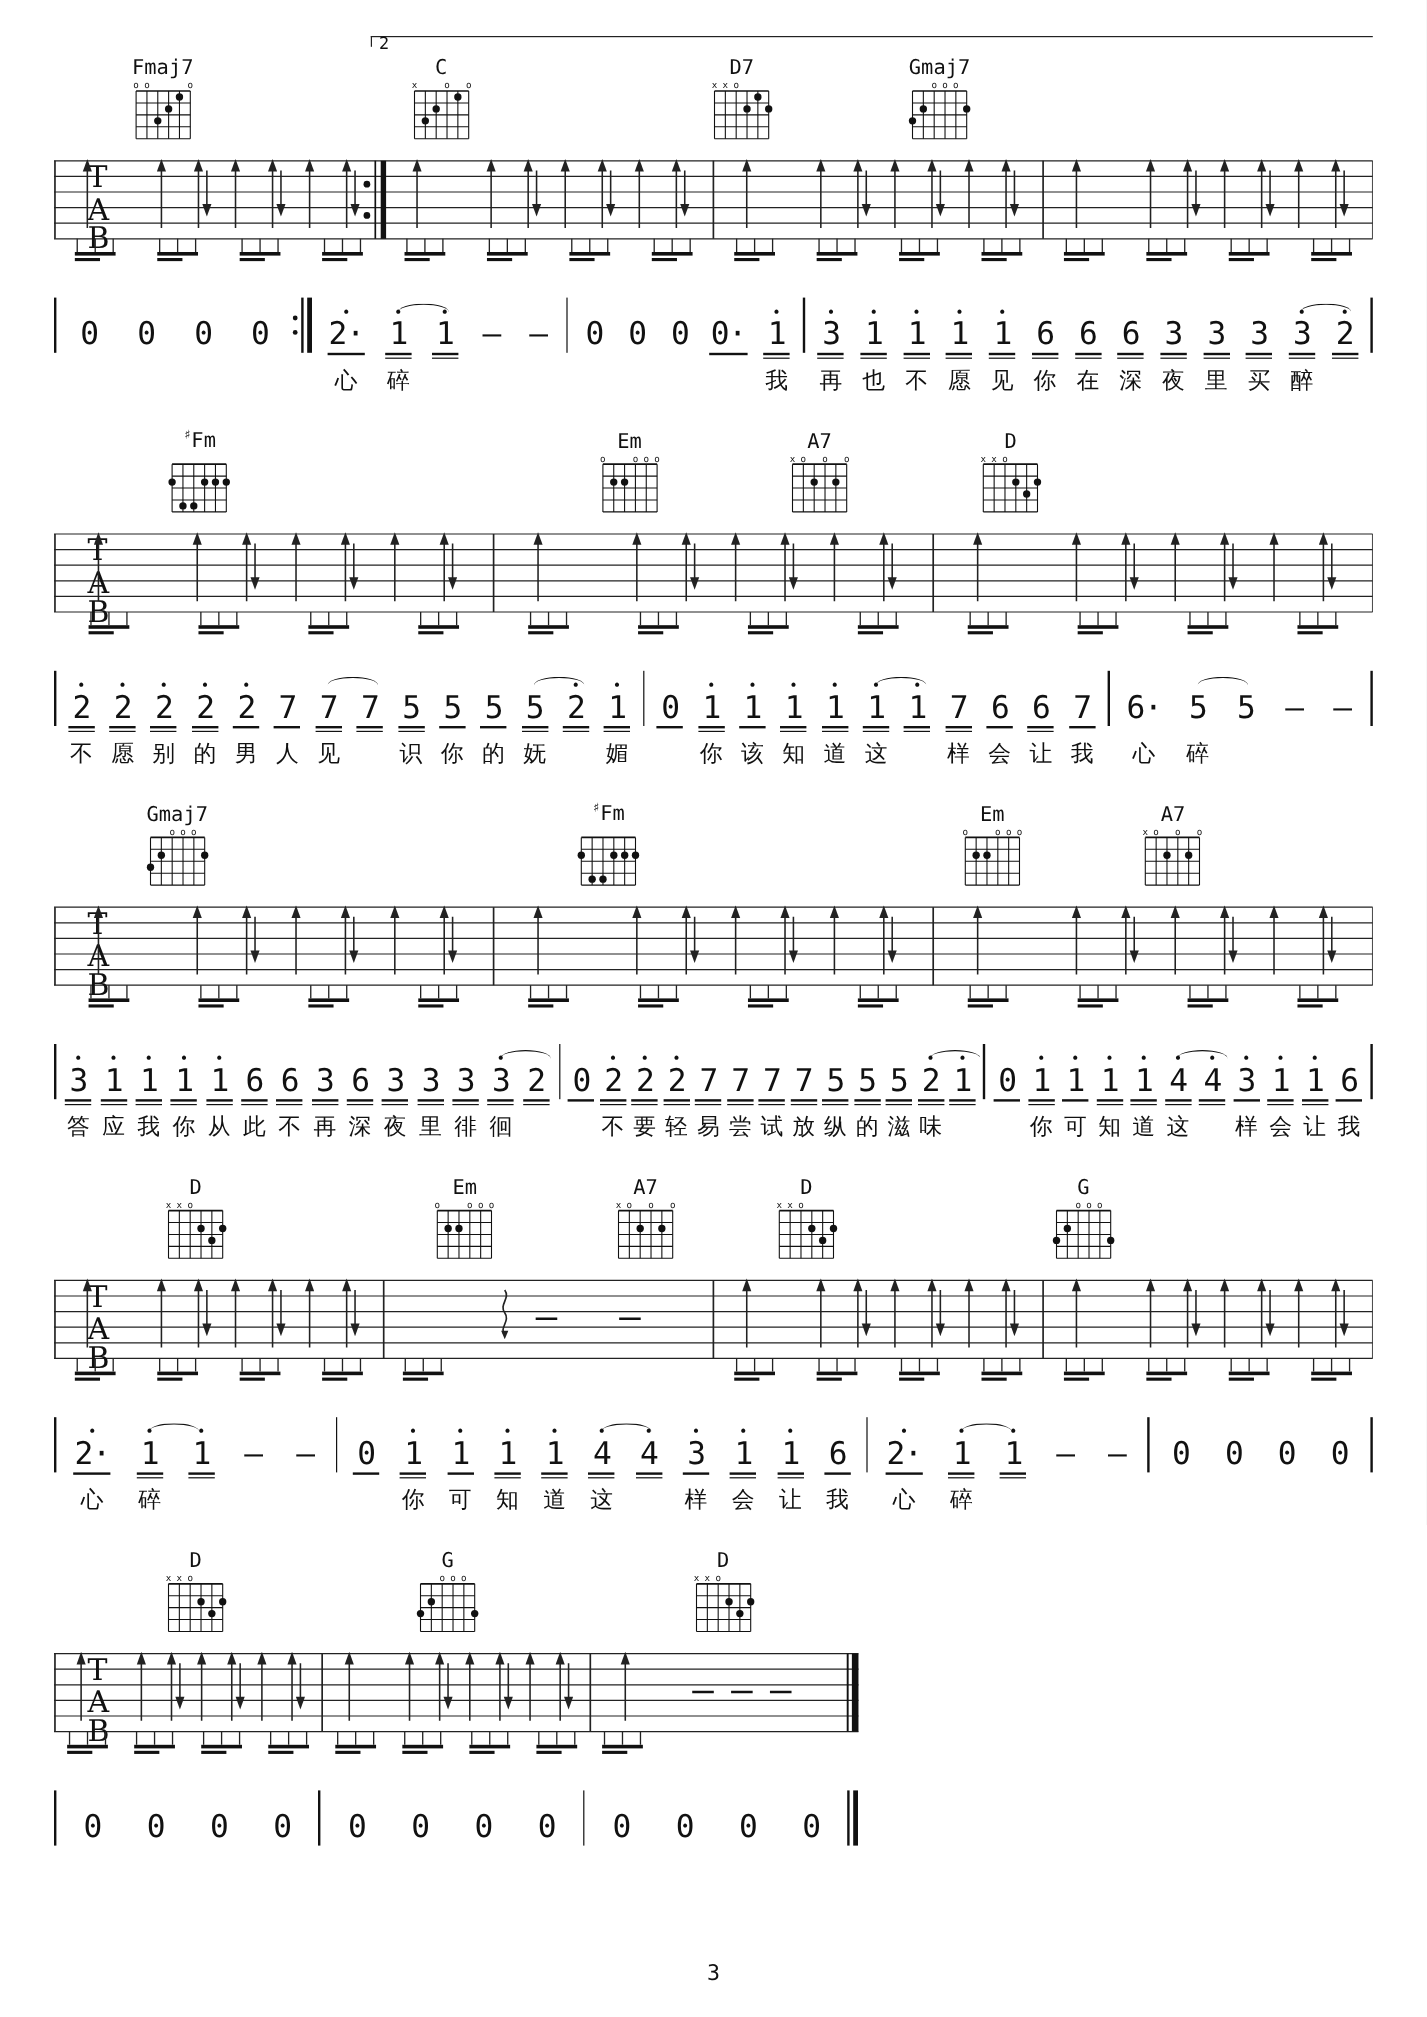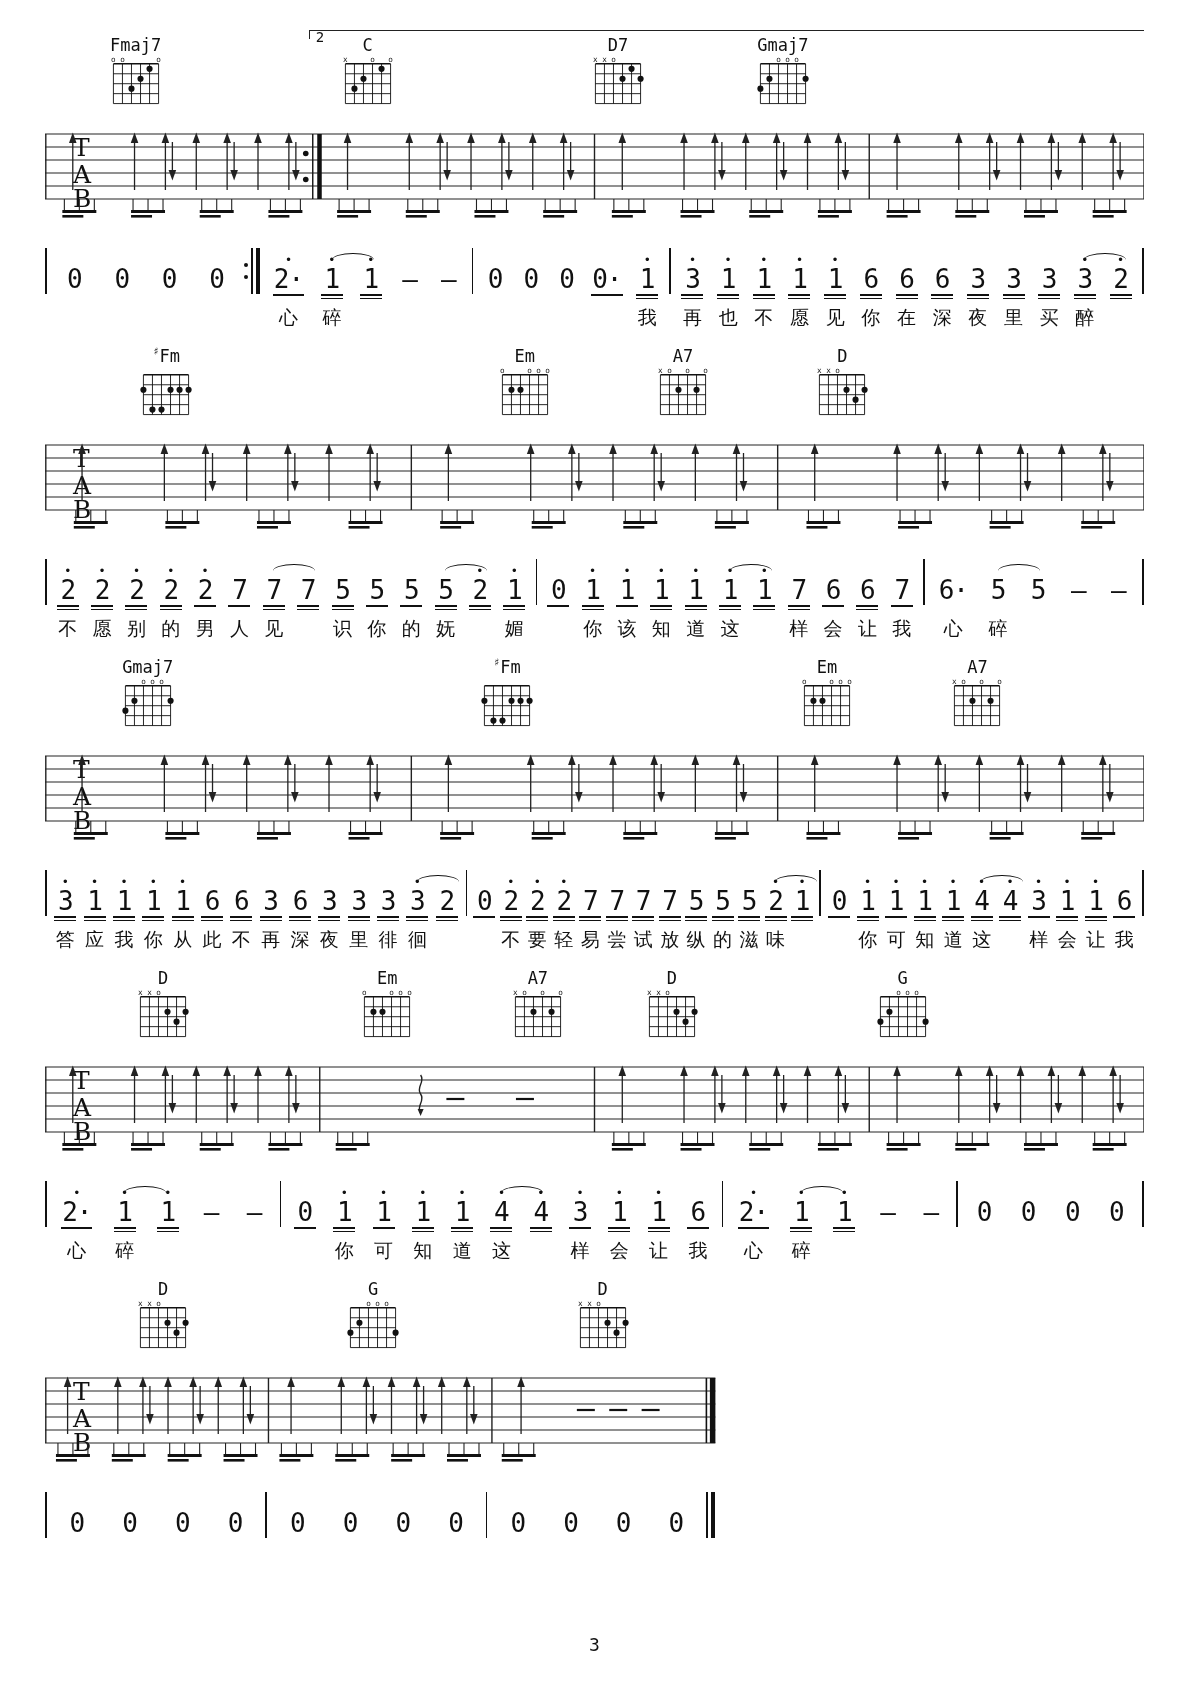--- a/index.html
+++ b/index.html
@@ -7,21 +7,21 @@
         font-family:"DejaVu Sans",sans-serif;color:#111;overflow:hidden;}
   .content{padding:26px 45px 0 45px;}
   .system{position:relative;margin-bottom:20px;}
   
   .volta{position:relative;height:16px;}
   .volta .vline{position:absolute;top:4px;right:0;border-top:1.6px solid #222;}
   .volta .vtick{position:absolute;top:4px;height:9px;border-left:1.6px solid #222;}
   .volta .vlab{position:absolute;top:3px;font-size:14px;font-family:"DejaVu Sans Mono",monospace;}
   
   .chordrow{position:relative;height:84px;}
-  .chord{position:absolute;bottom:14px;width:56px;text-align:center;}
+  .chord{position:absolute;bottom:2px;width:56px;text-align:center;}
   .cname{font-family:"DejaVu Sans Mono",monospace;font-size:17px;line-height:18px;white-space:nowrap;}
   .cname sup{font-size:11px;}
   
   .tabwrap{line-height:0;}
   
   .notat{display:flex;align-items:flex-end;margin-top:22px;}
   .measure{display:flex;justify-content:space-around;align-items:flex-end;padding:0 4px;min-width:0;}
   .tok{display:flex;flex-direction:column;align-items:center;min-width:20px;position:relative;}
   .hi{height:11px;line-height:10px;font-size:12px;}
   .dg{font-family:"DejaVu Sans Mono",monospace;font-size:26px;line-height:27px;letter-spacing:-1px;}

